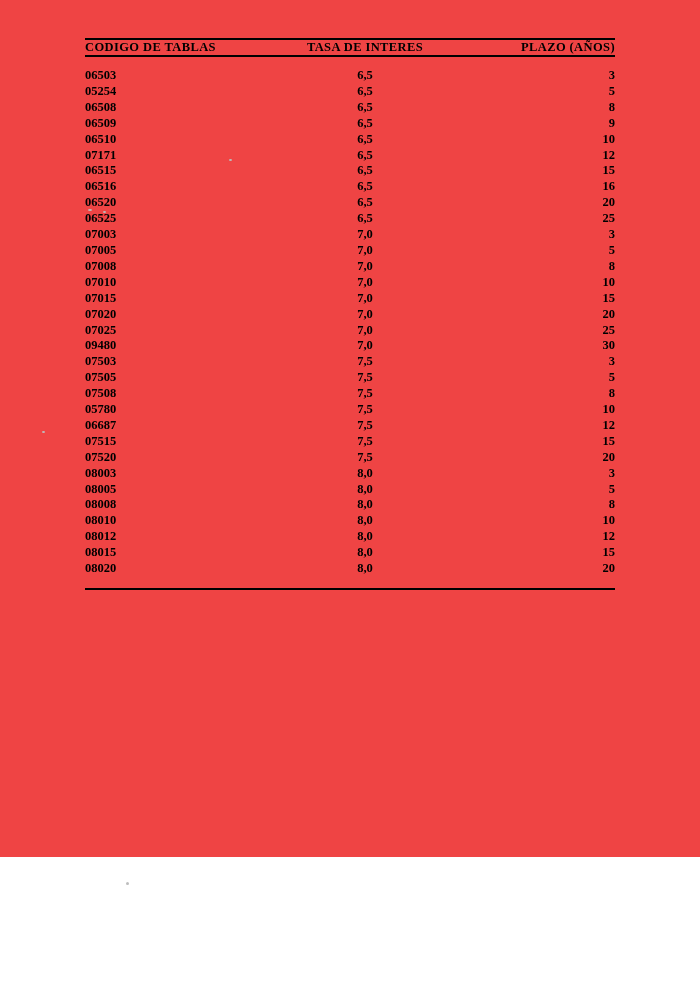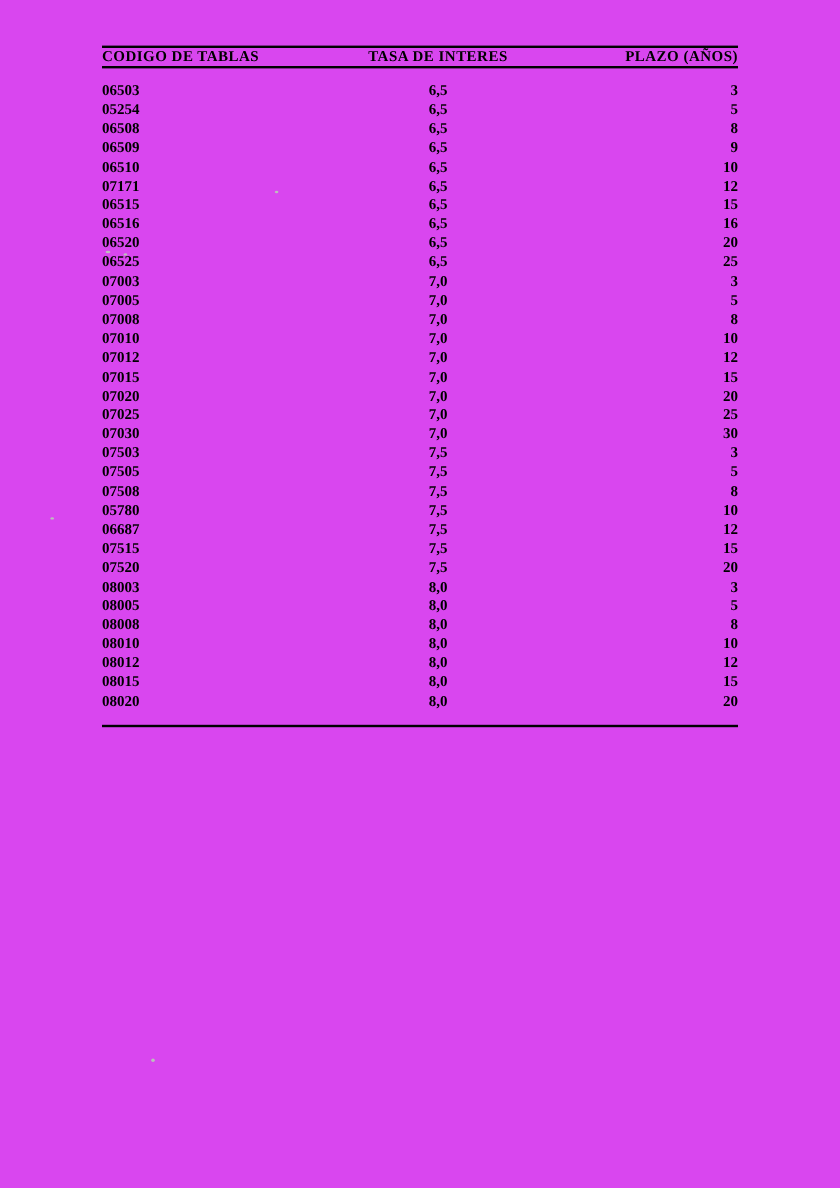--- a/index.html
+++ b/index.html
@@ -13,22 +13,22 @@
     font-family: "Liberation Serif", serif;
     color: #000000;
     position: relative;
     overflow: hidden;
   }
   .page {
     position: absolute;
     left: 0;
     top: 0;
     width: 700px;
-    height: 990px;
-    background: #d946ef;
+    height: 857px;
+    background: #ef4444;
   }
   .table-wrap {
     position: absolute;
     left: 85px;
     top: 38px;
     width: 530px;
   }
   .rule-top {
     border-top: 2px solid #000;
     height: 0;
@@ -200,41 +200,36 @@
             <td class="c-codigo">07008</td>
             <td class="c-tasa">7,0</td>
             <td class="c-plazo">8</td>
           </tr>
         <tr>
             <td class="c-codigo">07010</td>
             <td class="c-tasa">7,0</td>
             <td class="c-plazo">10</td>
           </tr>
         <tr>
-            <td class="c-codigo">07012</td>
-            <td class="c-tasa">7,0</td>
-            <td class="c-plazo">12</td>
-          </tr>
-        <tr>
             <td class="c-codigo">07015</td>
             <td class="c-tasa">7,0</td>
             <td class="c-plazo">15</td>
           </tr>
         <tr>
             <td class="c-codigo">07020</td>
             <td class="c-tasa">7,0</td>
             <td class="c-plazo">20</td>
           </tr>
         <tr>
             <td class="c-codigo">07025</td>
             <td class="c-tasa">7,0</td>
             <td class="c-plazo">25</td>
           </tr>
         <tr>
-            <td class="c-codigo">07030</td>
+            <td class="c-codigo">09480</td>
             <td class="c-tasa">7,0</td>
             <td class="c-plazo">30</td>
           </tr>
         <tr>
             <td class="c-codigo">07503</td>
             <td class="c-tasa">7,5</td>
             <td class="c-plazo">3</td>
           </tr>
         <tr>
             <td class="c-codigo">07505</td>

